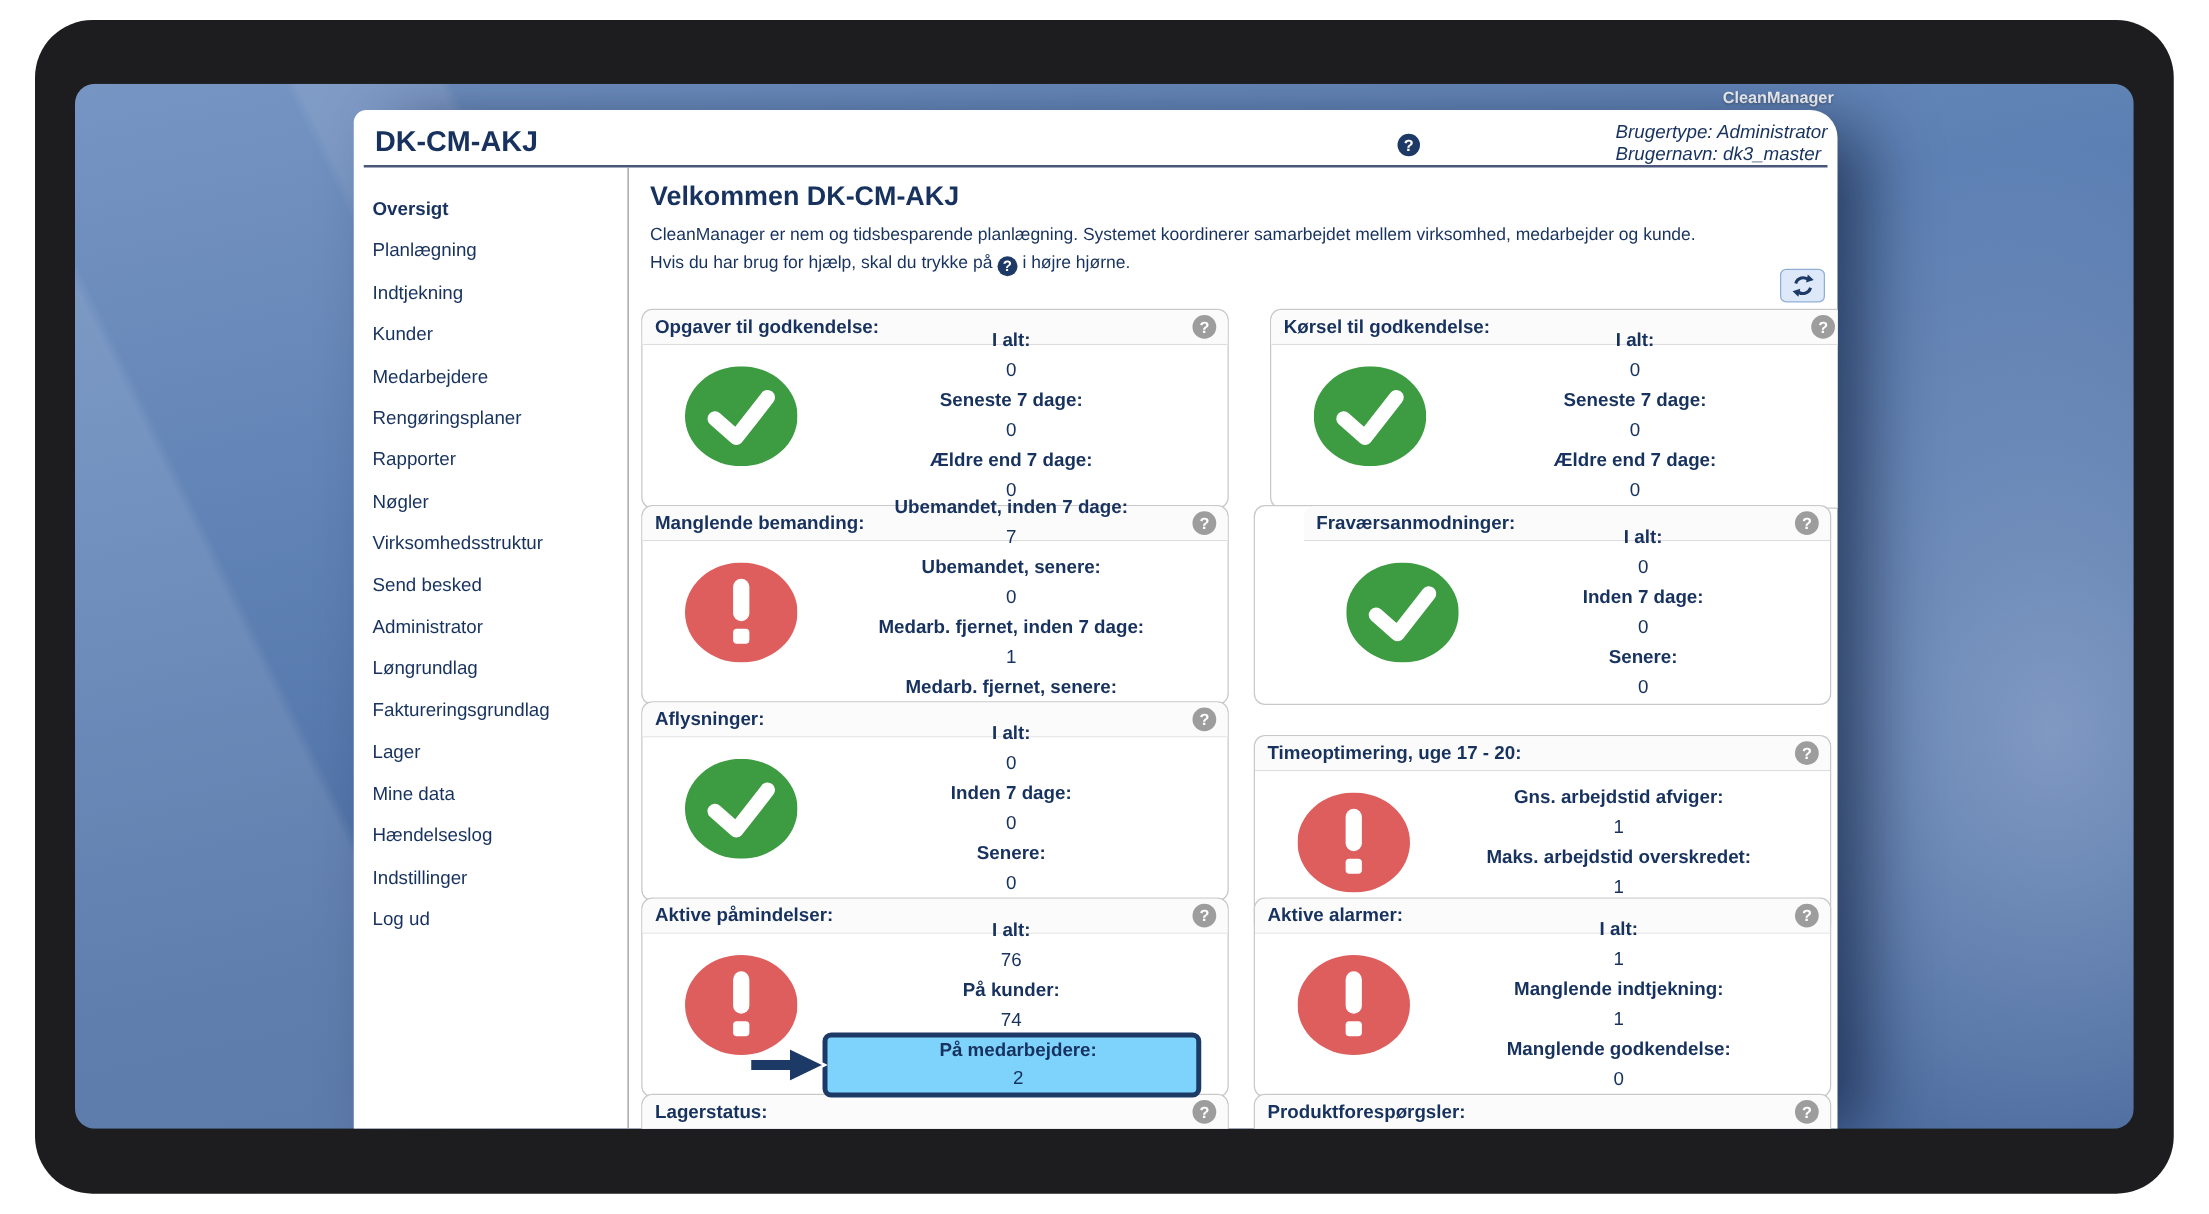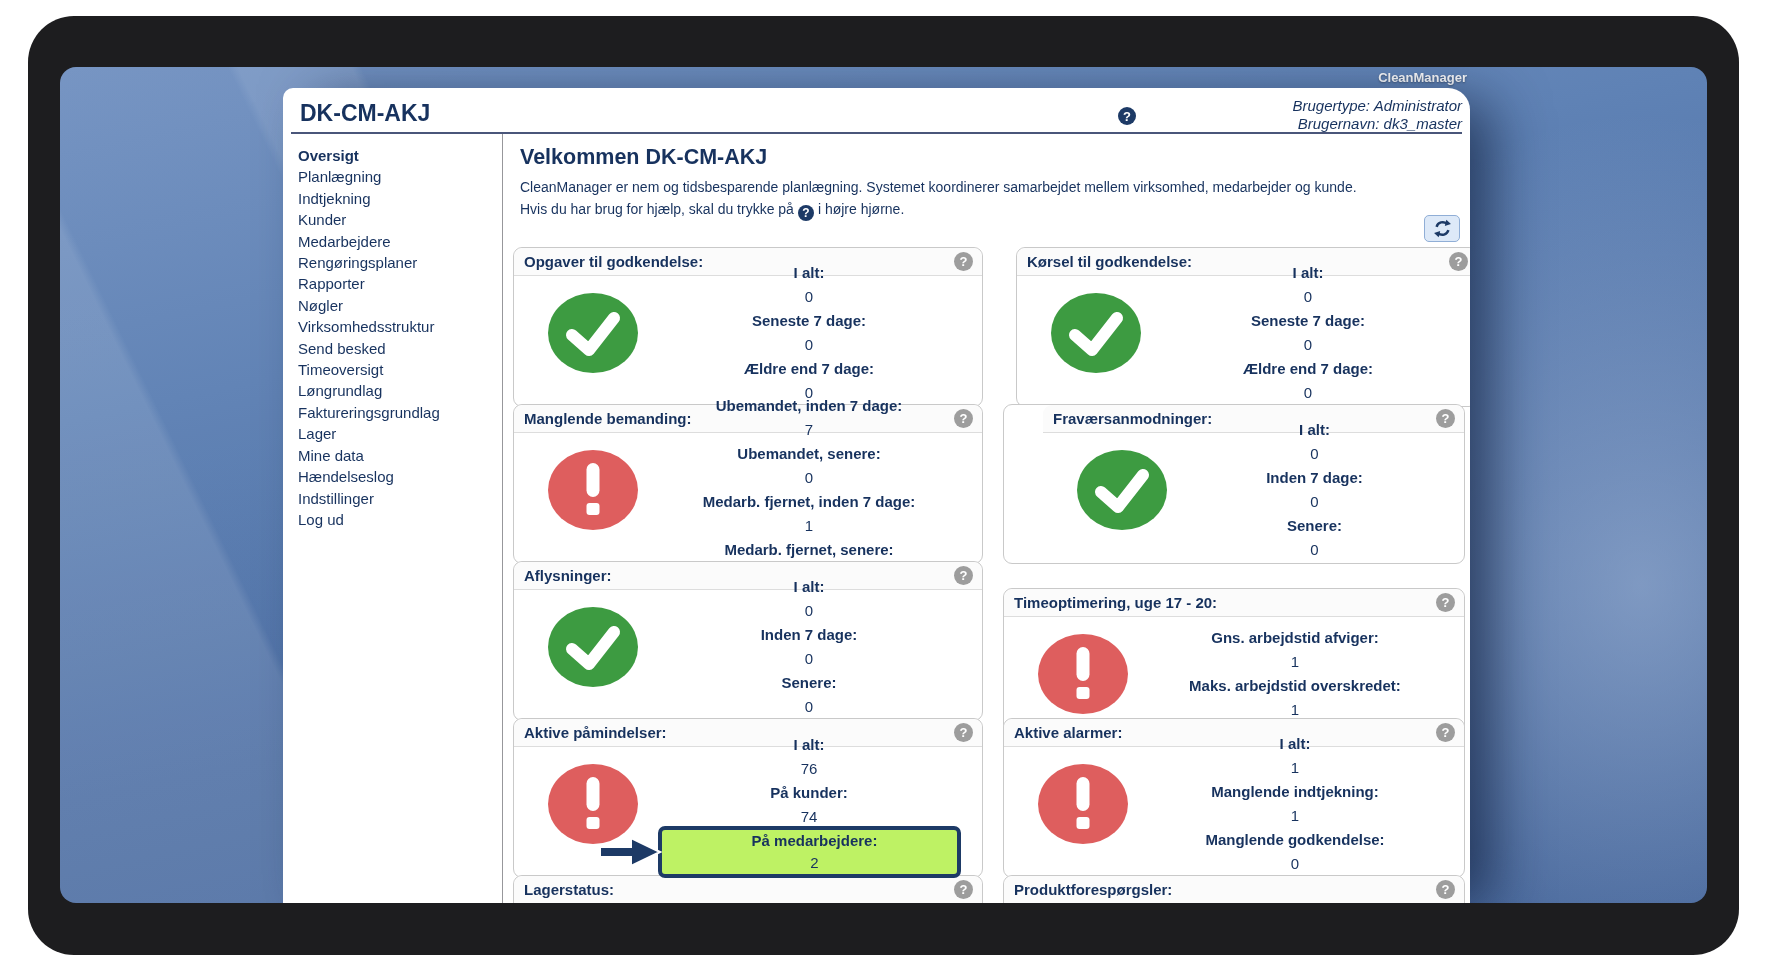--- a/index.html
+++ b/index.html
@@ -22,27 +22,27 @@
             border-radius:10px 22px 0 0; overflow:hidden;
             box-shadow: 28px 8px 55px -6px rgba(10,24,54,0.65); }
 
   .win-title { position:absolute; left:17px; top:12px; font-size:23px; font-weight:bold; color:var(--navy); }
 
   .help-badge { width:18px; height:18px; border-radius:50%; background:var(--accent); color:#fff;
                 font-size:13px; font-weight:bold; display:inline-flex; align-items:center; justify-content:center; }
   .help-badge.top { position:absolute; left:835px; top:19px; cursor:pointer; }
   .help-badge.inline { width:16px; height:16px; font-size:12px; vertical-align:-3px; margin:0 4px; }
 
-  .user-info { position:absolute; right:8px; top:9px; text-align:right; font-style:italic;
+  .user-info { position:absolute; right:8px; top:9px; text-align:left; font-style:italic;
                font-size:15px; line-height:18px; color:var(--navy); }
 
   .win-rule { position:absolute; left:8px; right:8px; top:44px; border-top:2px solid #4a567a; }
 
   .sidebar { position:absolute; left:15px; top:57px; width:200px; }
-  .side-item { font-size:15px; line-height:21.4px; color:var(--navy); cursor:pointer; white-space:nowrap; }
+  .side-item { font-size:15px; line-height:21.4px; color:var(--navy); cursor:pointer; white-space:nowrap;margin-top:12px; }
   .side-item.active { font-weight:bold; }
 
   .v-divider { position:absolute; left:219px; top:46px; bottom:0; width:0; border-left:1px solid #97979b; }
 
   .content-heading { position:absolute; left:237px; top:57px; font-size:21.5px; font-weight:bold; color:var(--navy); }
   .intro { position:absolute; left:237px; top:88px; width:1010px; font-size:14px; line-height:22px; color:var(--navy); }
 
   .refresh-btn { position:absolute; left:1141px; top:127px; width:36px; height:27px; background:#dde9f8;
                  border:1px solid #90aed6; border-radius:5px; display:flex; align-items:center; justify-content:center;
                  cursor:pointer; }
@@ -56,21 +56,21 @@
   .q-icon { margin-left:auto; width:19px; height:19px; border-radius:50%; background:#9d9d9d; color:#ffffff;
             font-size:13px; font-weight:bold; display:flex; align-items:center; justify-content:center; cursor:pointer; }
   .card-body { position:relative; height:114px; }
   .status-shape { position:absolute; left:34px; top:17px; width:90px; height:80px; }
   .stats { position:absolute; left:152px; right:30px; top:0; bottom:0;
            display:flex; flex-direction:column; justify-content:center; }
   .stat-row { position:relative; display:flex; justify-content:space-between; align-items:center;
               line-height:24px; font-size:15px; color:var(--navy);flex-direction:column; }
   .stat-label { font-weight:bold; white-space:nowrap; }
   .stat-value { font-weight:normal; }
-  .stat-row.highlight { border:4px solid var(--accent); border-radius:7px; background:#bef264;
+  .stat-row.highlight { border:4px solid var(--accent); border-radius:7px; background:#7dd3fc;
                         margin:-3px -9px -3px -8px; padding:0 5px 0 15px; line-height:22px; z-index:2; }
   .hl-arrow { position:absolute; left:-64px; top:50%; transform:translateY(-50%); z-index:3; }
 </style>
 </head>
 <body>
 
 <div class="bezel"></div>
 
 <div class="screen">
   <div class="brand">CleanManager</div>
@@ -91,21 +91,21 @@
         <div class="side-item active">Oversigt</div>
         <div class="side-item">Planlægning</div>
         <div class="side-item">Indtjekning</div>
         <div class="side-item">Kunder</div>
         <div class="side-item">Medarbejdere</div>
         <div class="side-item">Rengøringsplaner</div>
         <div class="side-item">Rapporter</div>
         <div class="side-item">Nøgler</div>
         <div class="side-item">Virksomhedsstruktur</div>
         <div class="side-item">Send besked</div>
-        <div class="side-item">Timeoversigt</div>
+        <div class="side-item">Administrator</div>
         <div class="side-item">Løngrundlag</div>
         <div class="side-item">Faktureringsgrundlag</div>
         <div class="side-item">Lager</div>
         <div class="side-item">Mine data</div>
         <div class="side-item">Hændelseslog</div>
         <div class="side-item">Indstillinger</div>
         <div class="side-item">Log ud</div>
       </div>
     <div class="v-divider"></div>
 

